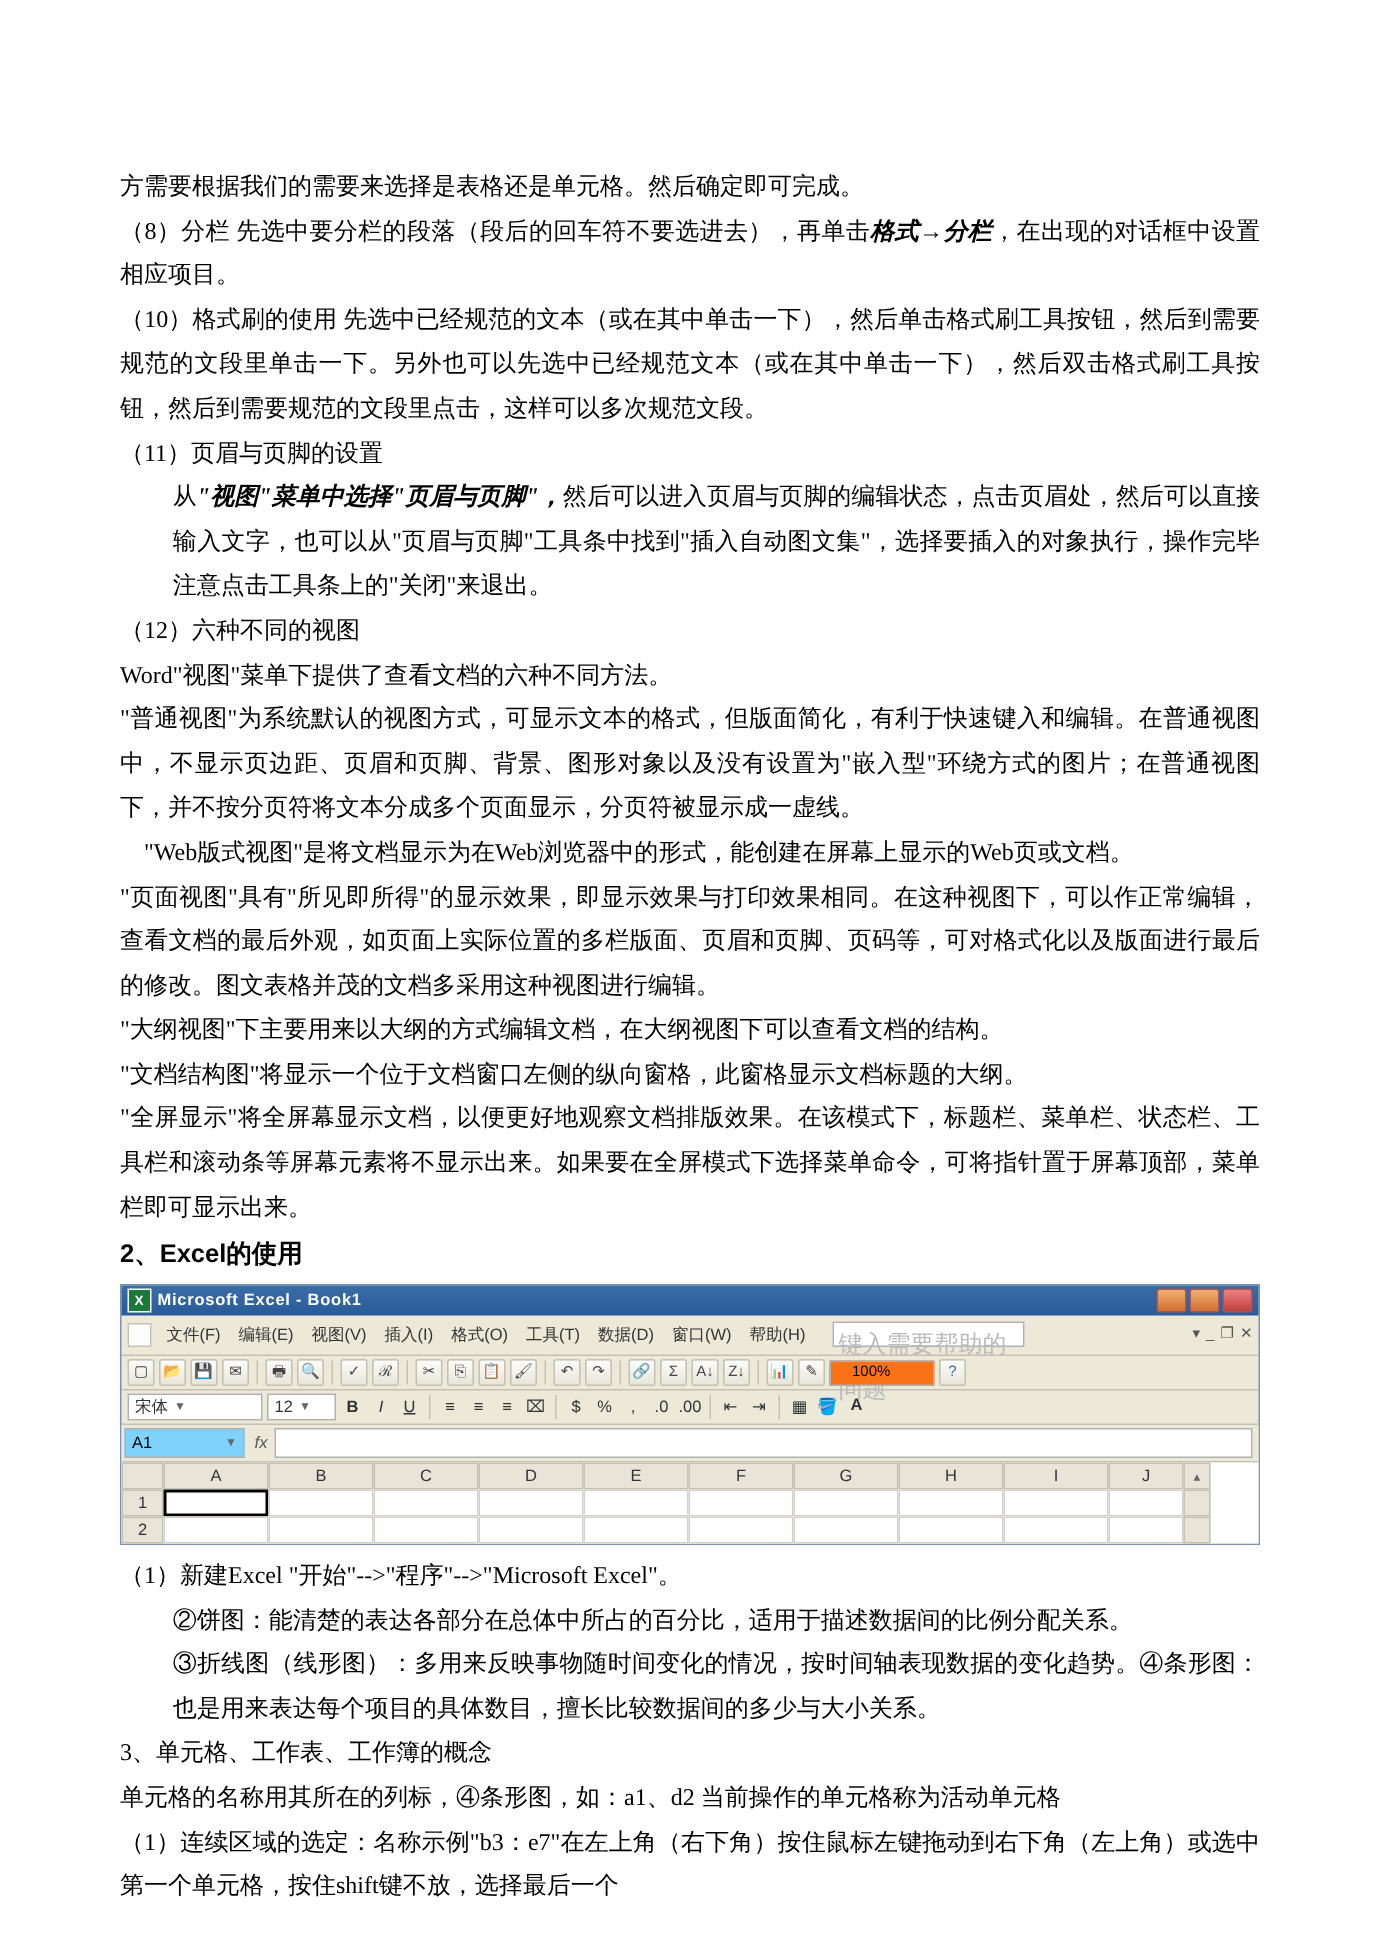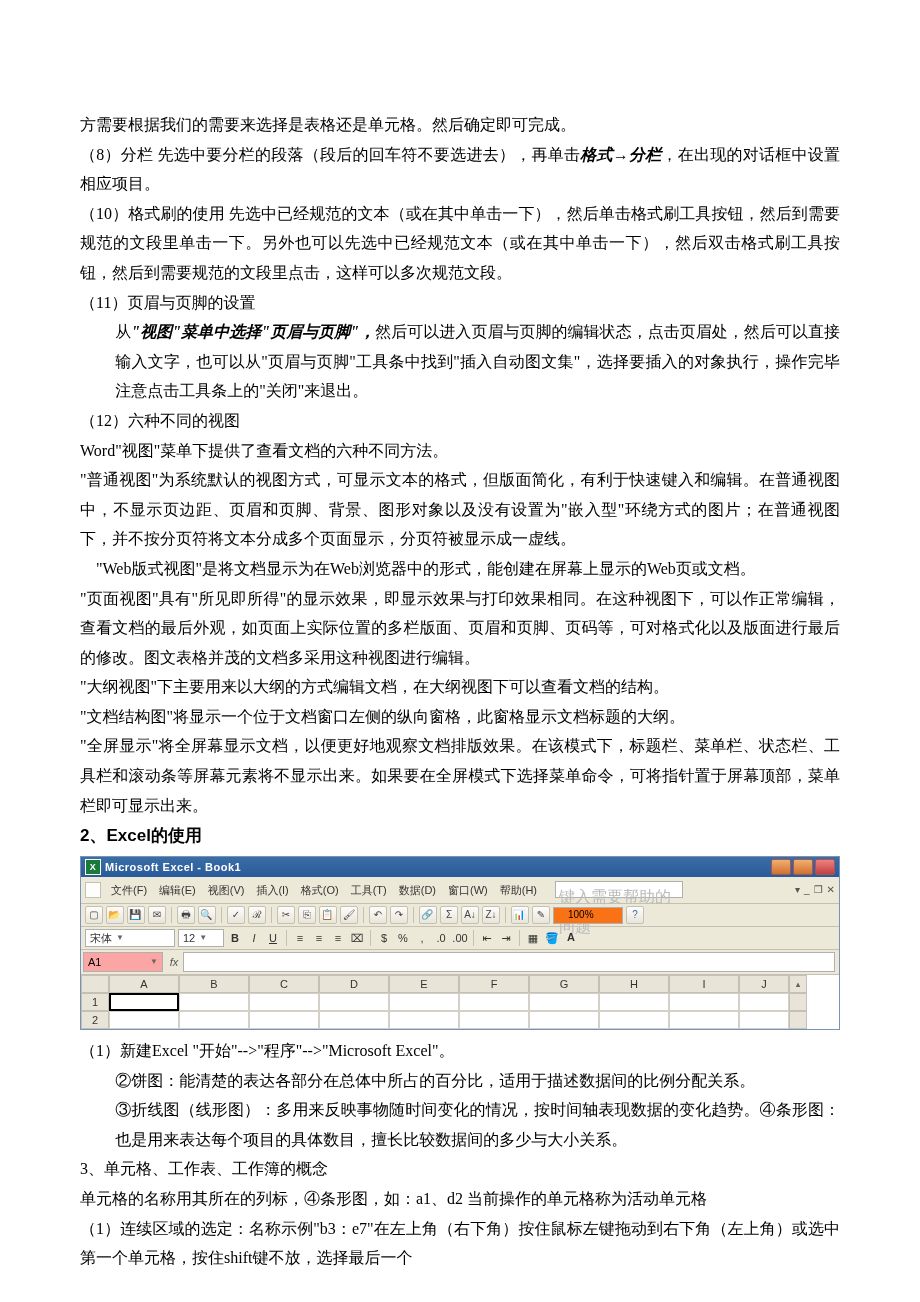--- a/index.html
+++ b/index.html
@@ -118,21 +118,21 @@
   .fmtbar .size { width:36px; }
   .fmtbar .arrow { font-size:8px; margin-left:4px; color:#666; }
   .fmtbar .fb { width:16px;height:16px;display:flex;align-items:center;justify-content:center;font-size:11px; }
   .under-a { width:14px;height:3px;background:#c00;margin-top:1px; }
   .namebox-row {
     display:flex; align-items:center;
     border-bottom:1px solid #c4c0b4;
     background:#ece9d8;
   }
   .namebox {
-    width:70px; height:18px; background:#fca5a5;
+    width:70px; height:18px; background:#7dd3fc;
     border:1px solid #b0b0b0; margin:2px;
     font-size:11px; display:flex; align-items:center; padding:0 4px;
   }
   .fx { width:18px; text-align:center; font-size:11px; font-style:italic; color:#555; }
   .formula {
     flex:1; height:18px; background:#fff;
     border:1px solid #b0b0b0; margin:2px 4px 2px 0;
   }
   .grid {
     display:flex; flex-direction:column;

